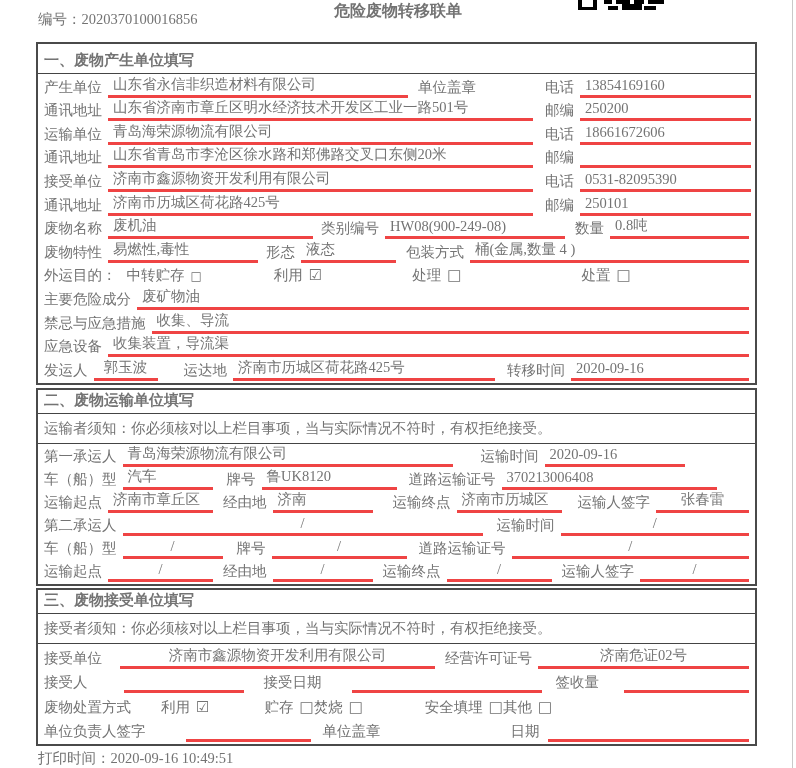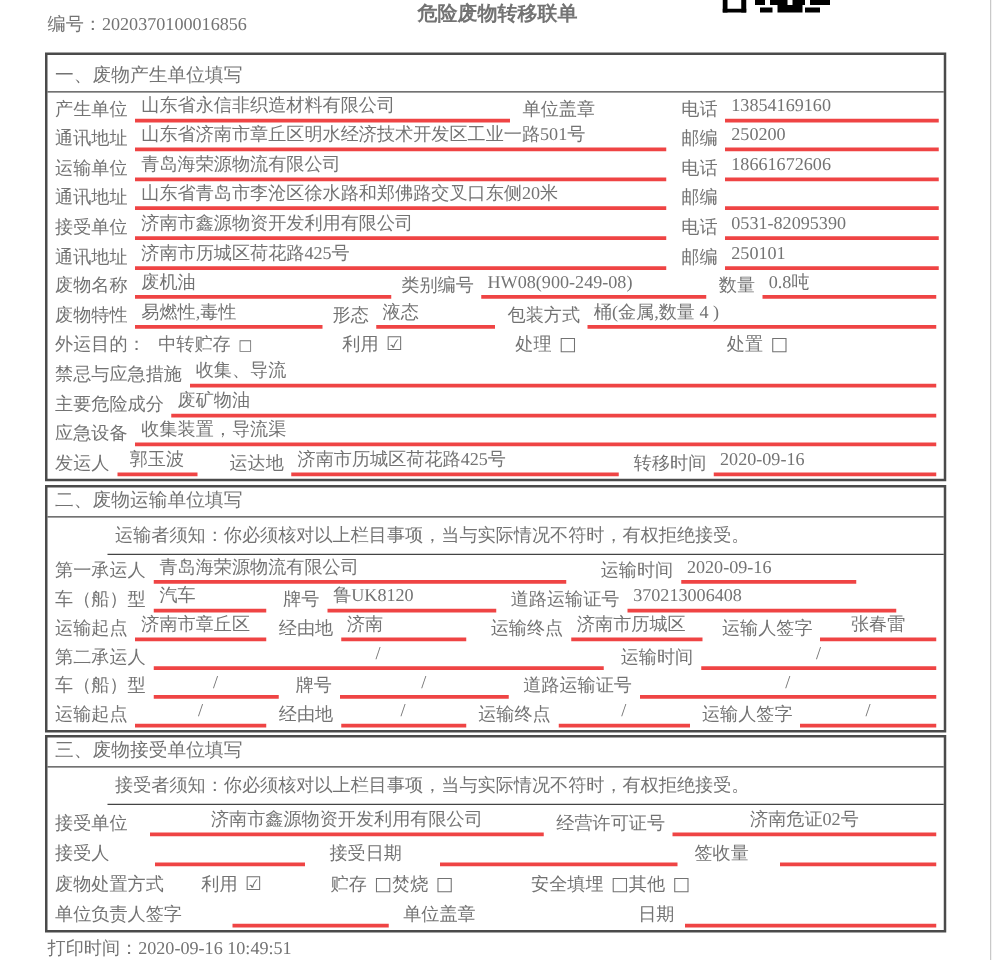--- a/index.html
+++ b/index.html
@@ -8,24 +8,24 @@
         font-family:"Liberation Serif","DejaVu Serif",serif;color:#737373;}
   .page-edge{position:absolute;right:3px;top:0;bottom:0;width:1px;background:#c9c9c9;}
   .serial{position:absolute;top:10px;left:38px;font-size:14.5px;white-space:nowrap;}
   .doc-title{position:absolute;top:1px;left:334px;font-size:16px;font-weight:bold;white-space:nowrap;}
   .qr{position:absolute;top:0;left:578px;width:88px;height:11px;}
   .box{position:absolute;left:36px;width:721px;border:2px solid #4a4a4a;background:#fff;}
   .b1{top:42px;height:343px;}
   .b2{top:388px;height:198px;}
   .b3{top:588px;height:158px;text-align:center;}
   .st{height:30px;display:flex;align-items:flex-end;padding:0 11px 3px 6px;
-      border-bottom:1.5px solid #444;font-weight:normal;font-size:15px;}
+      border-bottom:1.5px solid #444;font-weight:bold;font-size:15px;}
   .b2 .st,.b3 .st{height:24px;}
   .nt{height:30px;display:flex;align-items:center;padding:0 6px;
-      border-bottom:1.5px solid #444;font-size:14.5px;white-space:nowrap;margin-left:48px;}
+      border-bottom:1.5px solid #444;font-size:14.5px;white-space:nowrap;}
   .r{display:flex;align-items:flex-end;height:24px;padding:0 6px;position:relative;
      font-size:14.5px;}
   .b1 .r{height:23.6px;}
   .b2 .r{height:23px;}
   .b3 .r{height:24.5px;}
   .lbl{white-space:nowrap;padding-bottom:1px;}
   .uv{border-bottom:3px solid #ef4444;padding:0 5px 1px 5px;white-space:nowrap;margin-left:6px;
       min-height:17px;}
   .fill{flex:1 1 auto;}
   .ctr{text-align:center;}
@@ -154,27 +154,27 @@
       </span>
       <span class="opt ml90">
         <span>处理</span><span class="cb">□</span>
       </span>
       <span class="opt ml120">
         <span>处置</span><span class="cb">□</span>
       </span>
     </div>
 
     <div class="r">
+      <span class="lbl">主要危险成分</span>
+      <span class="uv fill">废矿物油</span>
+    </div>
+
+    <div class="r">
       <span class="lbl">禁忌与应急措施</span>
       <span class="uv fill">收集、导流</span>
-    </div>
-
-    <div class="r">
-      <span class="lbl">主要危险成分</span>
-      <span class="uv fill">废矿物油</span>
     </div>
 
     <div class="r">
       <span class="lbl">应急设备</span>
       <span class="uv fill">收集装置，导流渠</span>
     </div>
 
     <div class="r">
       <span class="lbl">发运人</span>
       <span class="uv w64 ctr">郭玉波</span>

